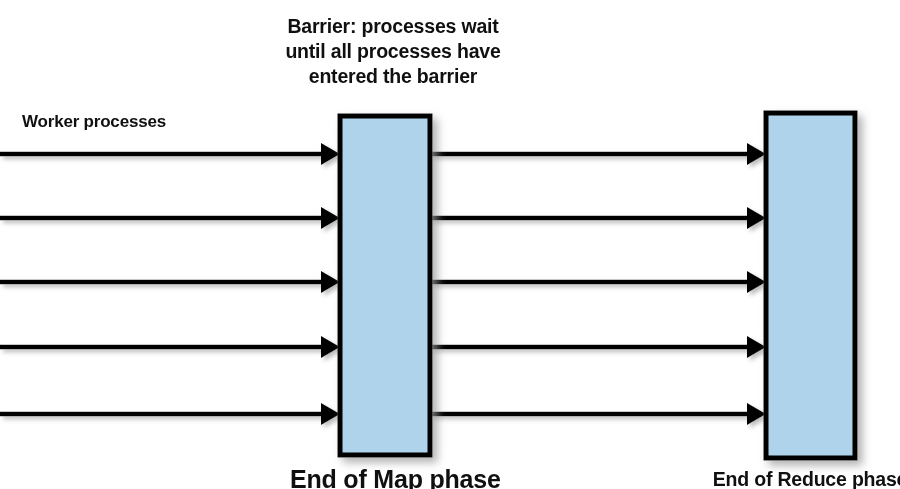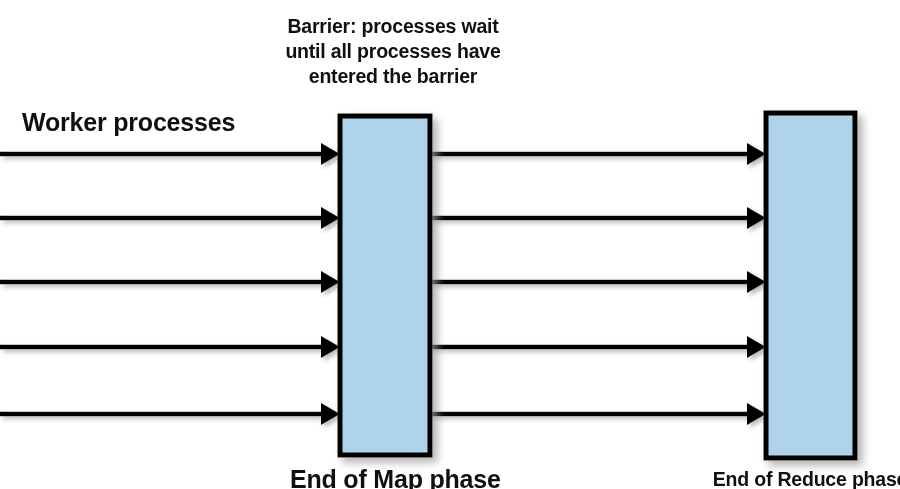--- a/index.html
+++ b/index.html
@@ -37,21 +37,21 @@
     left: 268px;
     top: 2px;
     width: 250px;
     text-align: center;
     font-size: 19.5px;
     line-height: 25px;
   }
   #worker-processes-label {
     left: 22px;
     top: 98px;
-    font-size: 25px;
+    font-size: 17px;
     line-height: 24px;
   }
   #map-phase-label {
     left: 290px;
     top: 455px;
     width: 190px;
     text-align: center;
     font-size: 25px;
     line-height: 24px;
   }

